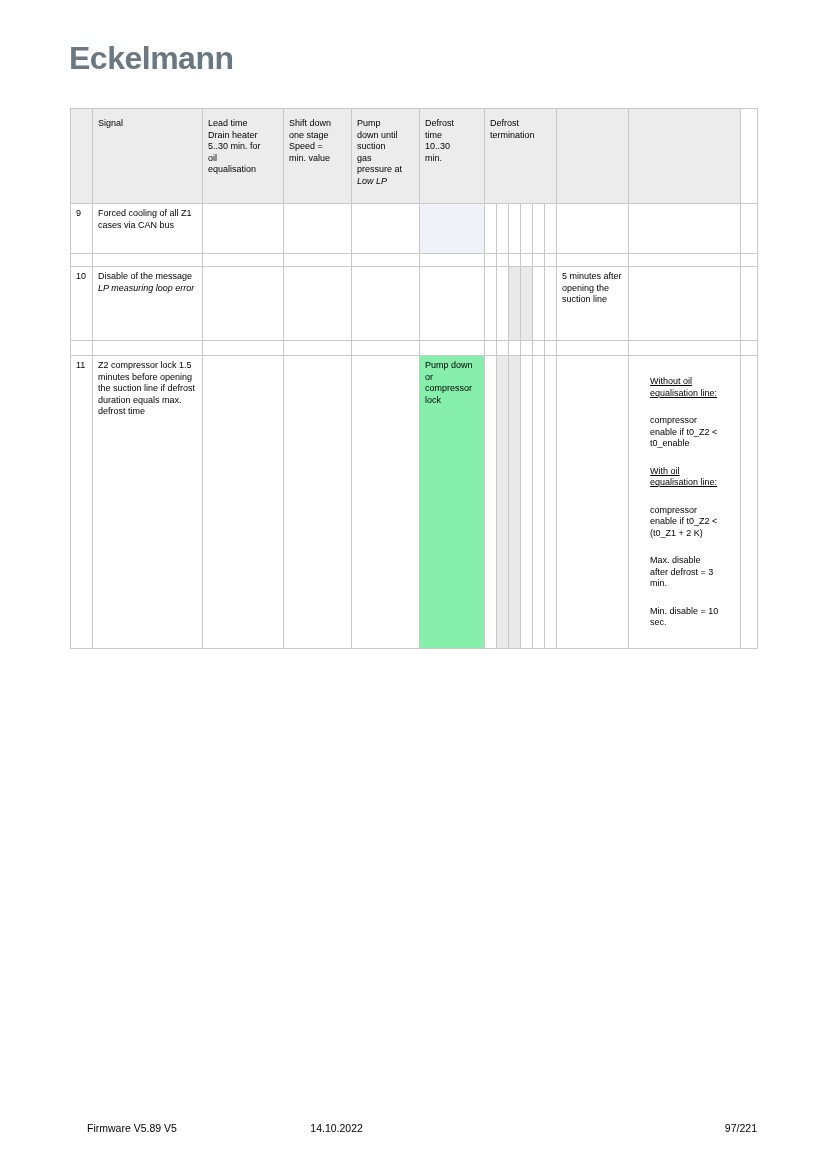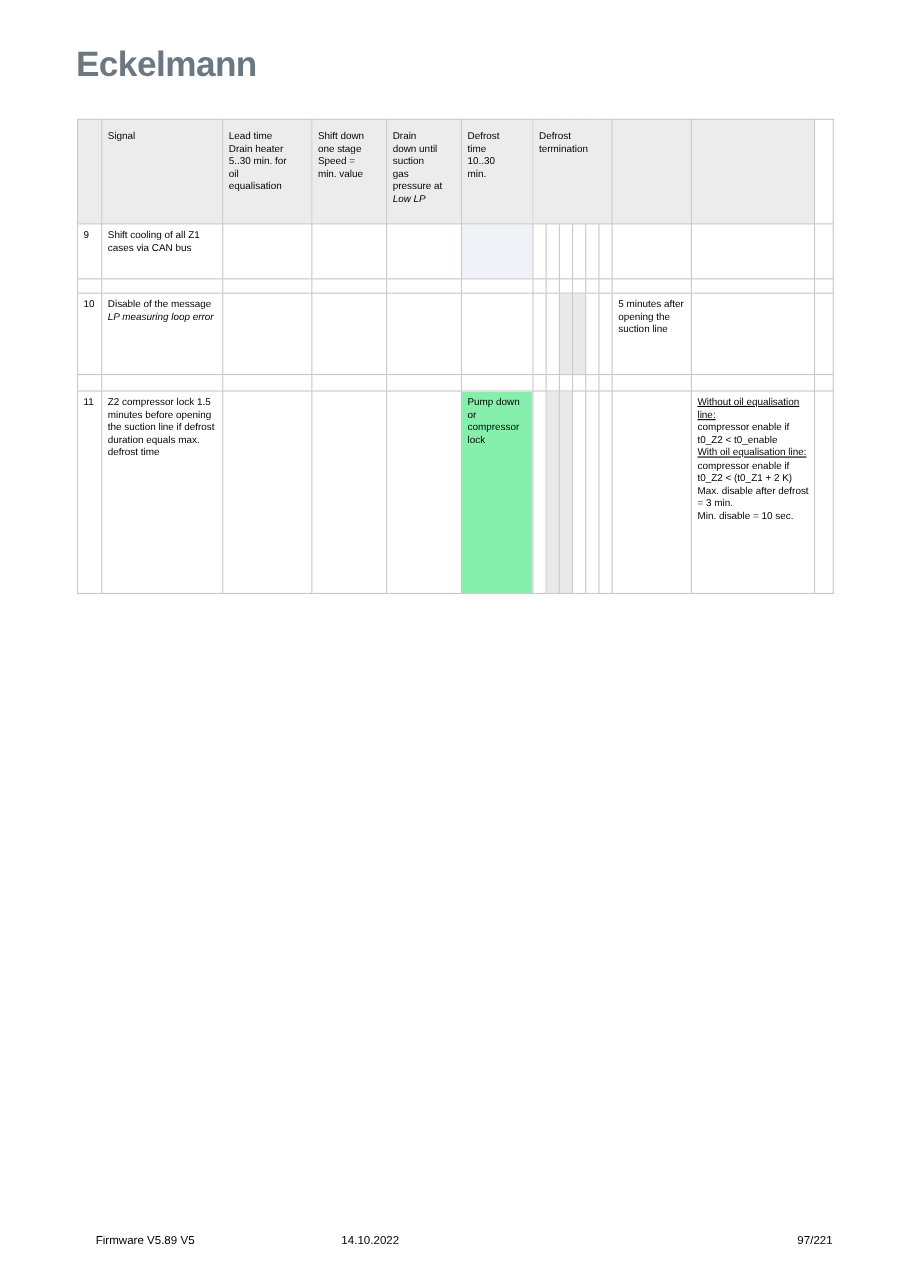--- a/index.html
+++ b/index.html
@@ -25,21 +25,21 @@
   .r11   { height:184px; }
   .sep1 td, .sep2 td { padding:0; }
 
   .it { font-style:italic; }
   .u  { text-decoration:underline; }
 
   .c-blue  { background:#86efac; }
   .c-tint  { background:#eff3f8; }
   .c-shade { background:#e9e9e9; }
 
-  .notes div { margin:0; }
+  .notes div { margin:16px; }
 
   .footer { position:absolute; left:70px; top:1122px; width:687px; display:flex; font-size:10.5px; }
   .footer .l { flex:1; text-align:left;padding-left:17px; }
   .footer .c { flex:1; text-align:left; }
   .footer .r { flex:1; text-align:right; }
 </style>
 </head>
 <body>
 
 <div class="page">
@@ -71,40 +71,40 @@
       <th>Signal</th>
       <th>Lead time
 Drain heater
 5..30 min. for
 oil
 equalisation</th>
       <th>Shift down
 one stage
 Speed =
 min. value</th>
-      <th><span>Drain
+      <th><span>Pump
 down until
 suction
 gas
 pressure at
 </span><span class="it">Low LP</span></th>
       <th>Defrost
 time
 10..30
 min.</th>
       <th colspan="6">Defrost
 termination</th>
       <th></th>
       <th></th>
       <th class="nobg"></th>
     </tr>
 
     <tr class="r9">
       <td>9</td>
-      <td>Shift cooling of all Z1 cases via CAN bus</td>
+      <td>Forced cooling of all Z1 cases via CAN bus</td>
       <td></td>
       <td></td>
       <td></td>
       <td class="c-tint"></td>
       <td></td>
       <td></td>
       <td></td>
       <td></td>
       <td></td>
       <td></td>

